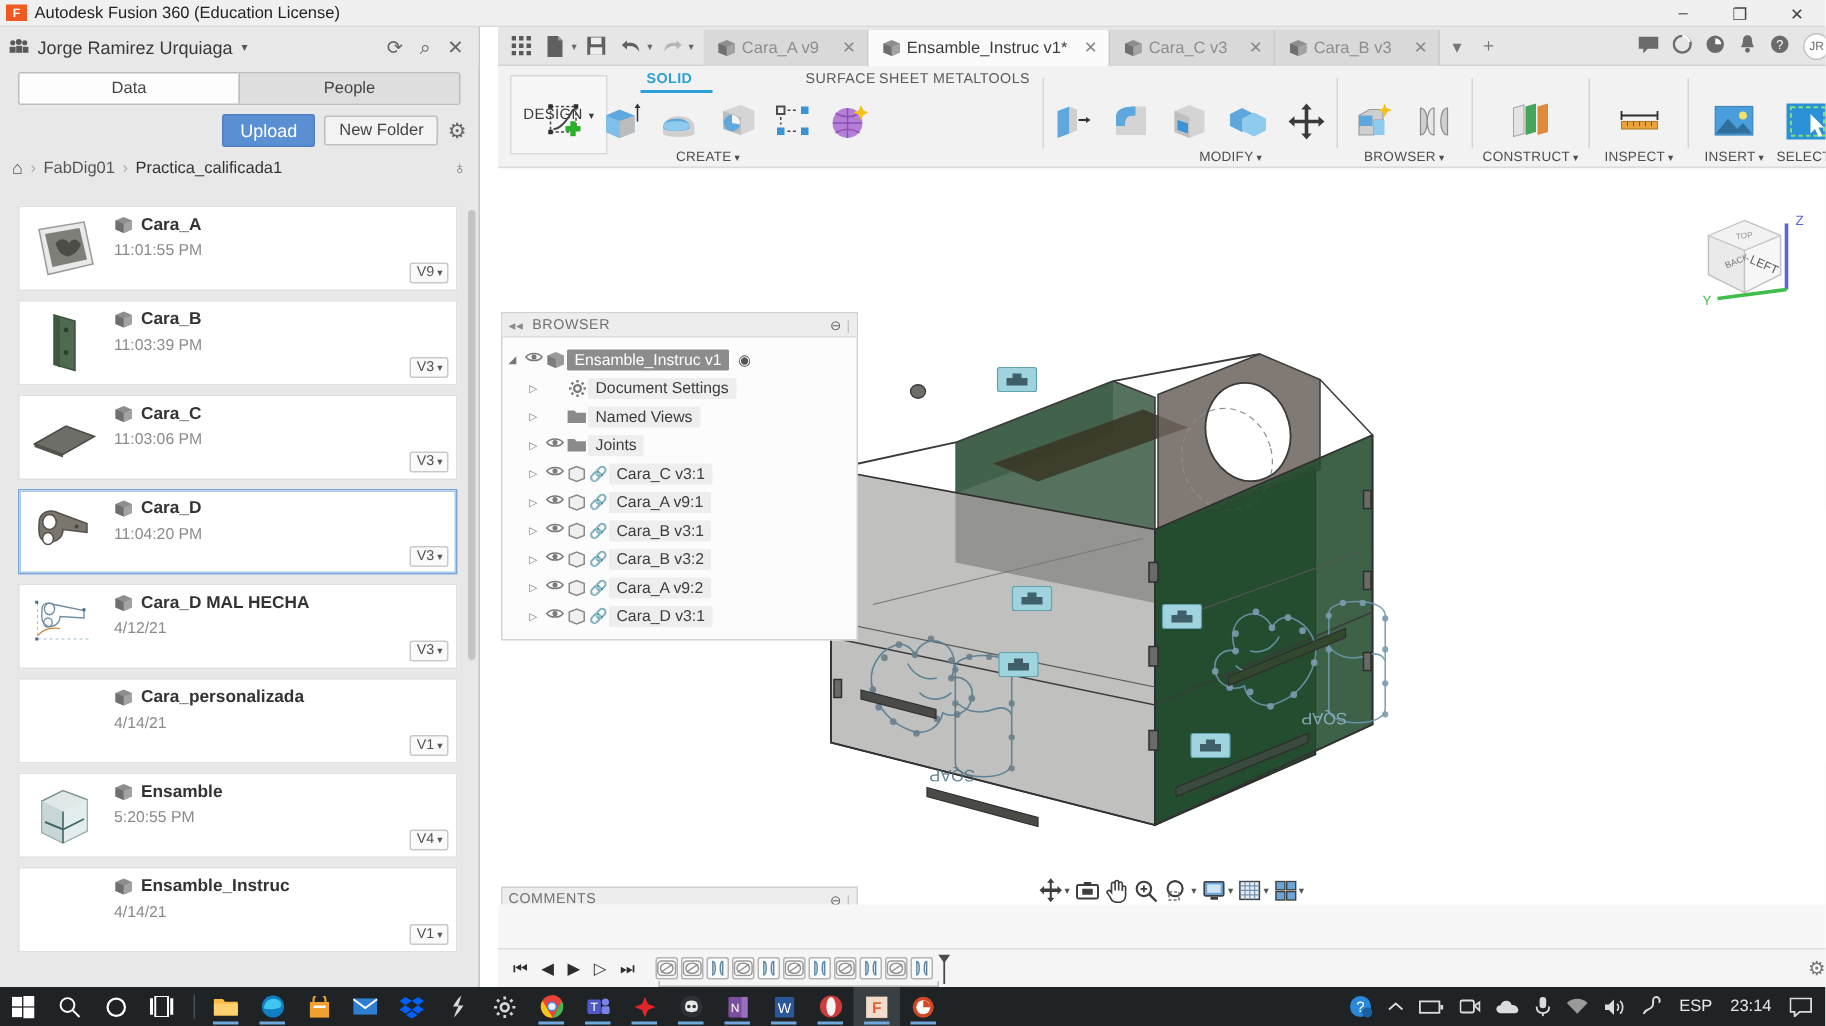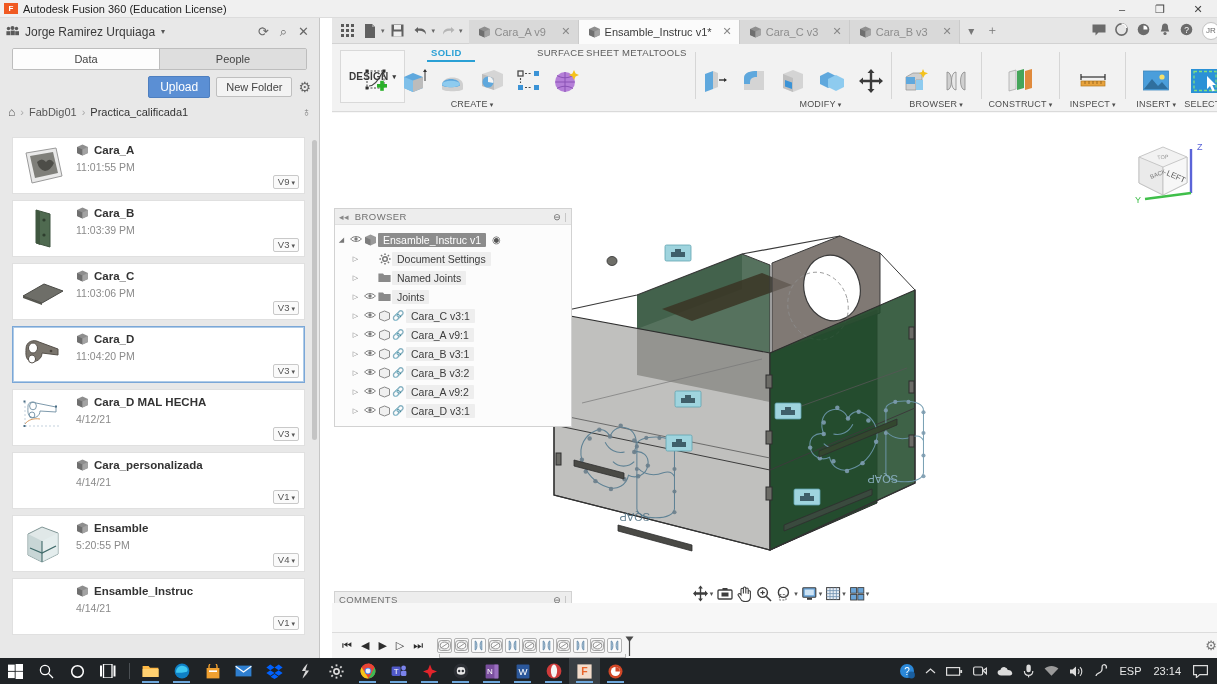--- a/index.html
+++ b/index.html
@@ -117,21 +117,21 @@
   .avatar {
     width: 18px; height: 18px; border-radius: 50%; background: #fff; border: 1px solid #c2c2c2;
     font-size: 8px; color: #6a6a6a; display: flex; align-items: center; justify-content: center;
   }
 
   
   .ribbon { height: 68px; background: #f2f2f2; border-bottom: 1px solid #dadada; display: flex; align-items: stretch; }
   .design-box {
     width: 86px; margin: 6px 8px 8px 8px; border: 1px solid #d9d9d9; background: #f7f7f7;
     display: flex; align-items: center; justify-content: center; font-size: 10px;
-    color: #3a3a3a; font-weight: bold; letter-spacing: .2px; cursor: pointer;
+    color: #3a3a3a; font-weight: normal; letter-spacing: .2px; cursor: pointer;
   }
   .design-box .dcar { font-size: 7px; margin-left: 4px; }
   .rgroup { display: flex; flex-direction: column; align-items: center; position: relative; padding: 0 2px; }
   .rtab-label {
     position: absolute; top: 3px; font-size: 9.5px; letter-spacing: .3px; color: #5a5a5a; cursor: pointer;
     white-space: nowrap;
   }
   .rtab-label.active { color: #2aa0d5; }
   .rtab-ul { position: absolute; height: 2px; background: #2aa0d5; top: 16px; }
   .ricons { display: flex; align-items: flex-end; gap: 3px; padding-top: 20px; }
@@ -984,21 +984,21 @@
             </div>
             <div class="br-row">
               <span style="display:inline-block;width:14px"></span>
               <span class="tri">▷</span>
               <span class="eye"></span>
               <span class="bicon">
                 <svg width="13" height="11" viewBox="0 0 13 11">
                   <path d="M0.4 1.6h4.6l1.2 1.5h6.4V10H0.4z" fill="#8a8a8a"></path>
                 </svg>
               </span>
-              <span class="blabel">Named Joints</span>
+              <span class="blabel">Named Views</span>
             </div>
             <div class="br-row">
               <span style="display:inline-block;width:14px"></span>
               <span class="tri">▷</span>
               <span class="eye"><svg width="12" height="8" viewBox="0 0 12 8">
                   <path d="M0.6 4 C3 0.8 9 0.8 11.4 4 C9 7.2 3 7.2 0.6 4 Z" fill="none" stroke="currentColor" stroke-width="1"></path>
                   <circle cx="6" cy="4" r="1.7" fill="currentColor"></circle>
                 </svg></span>
               <span class="bicon">
                 <svg width="13" height="11" viewBox="0 0 13 11">

